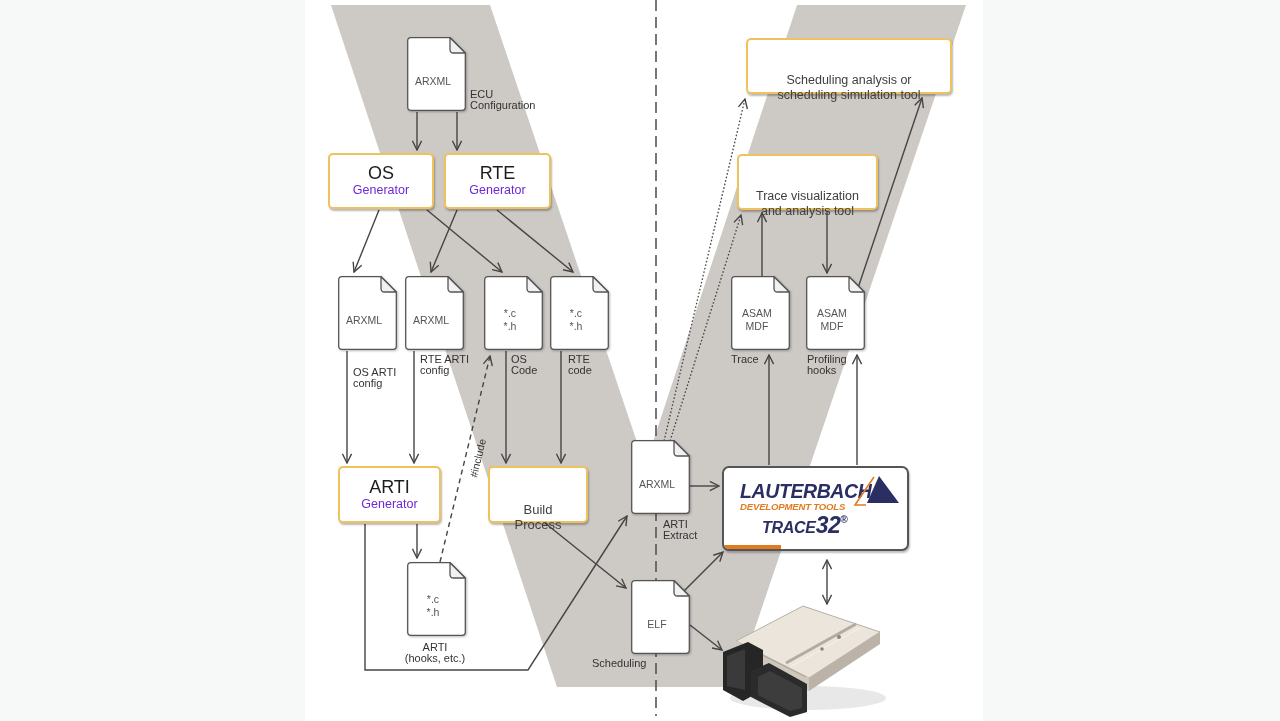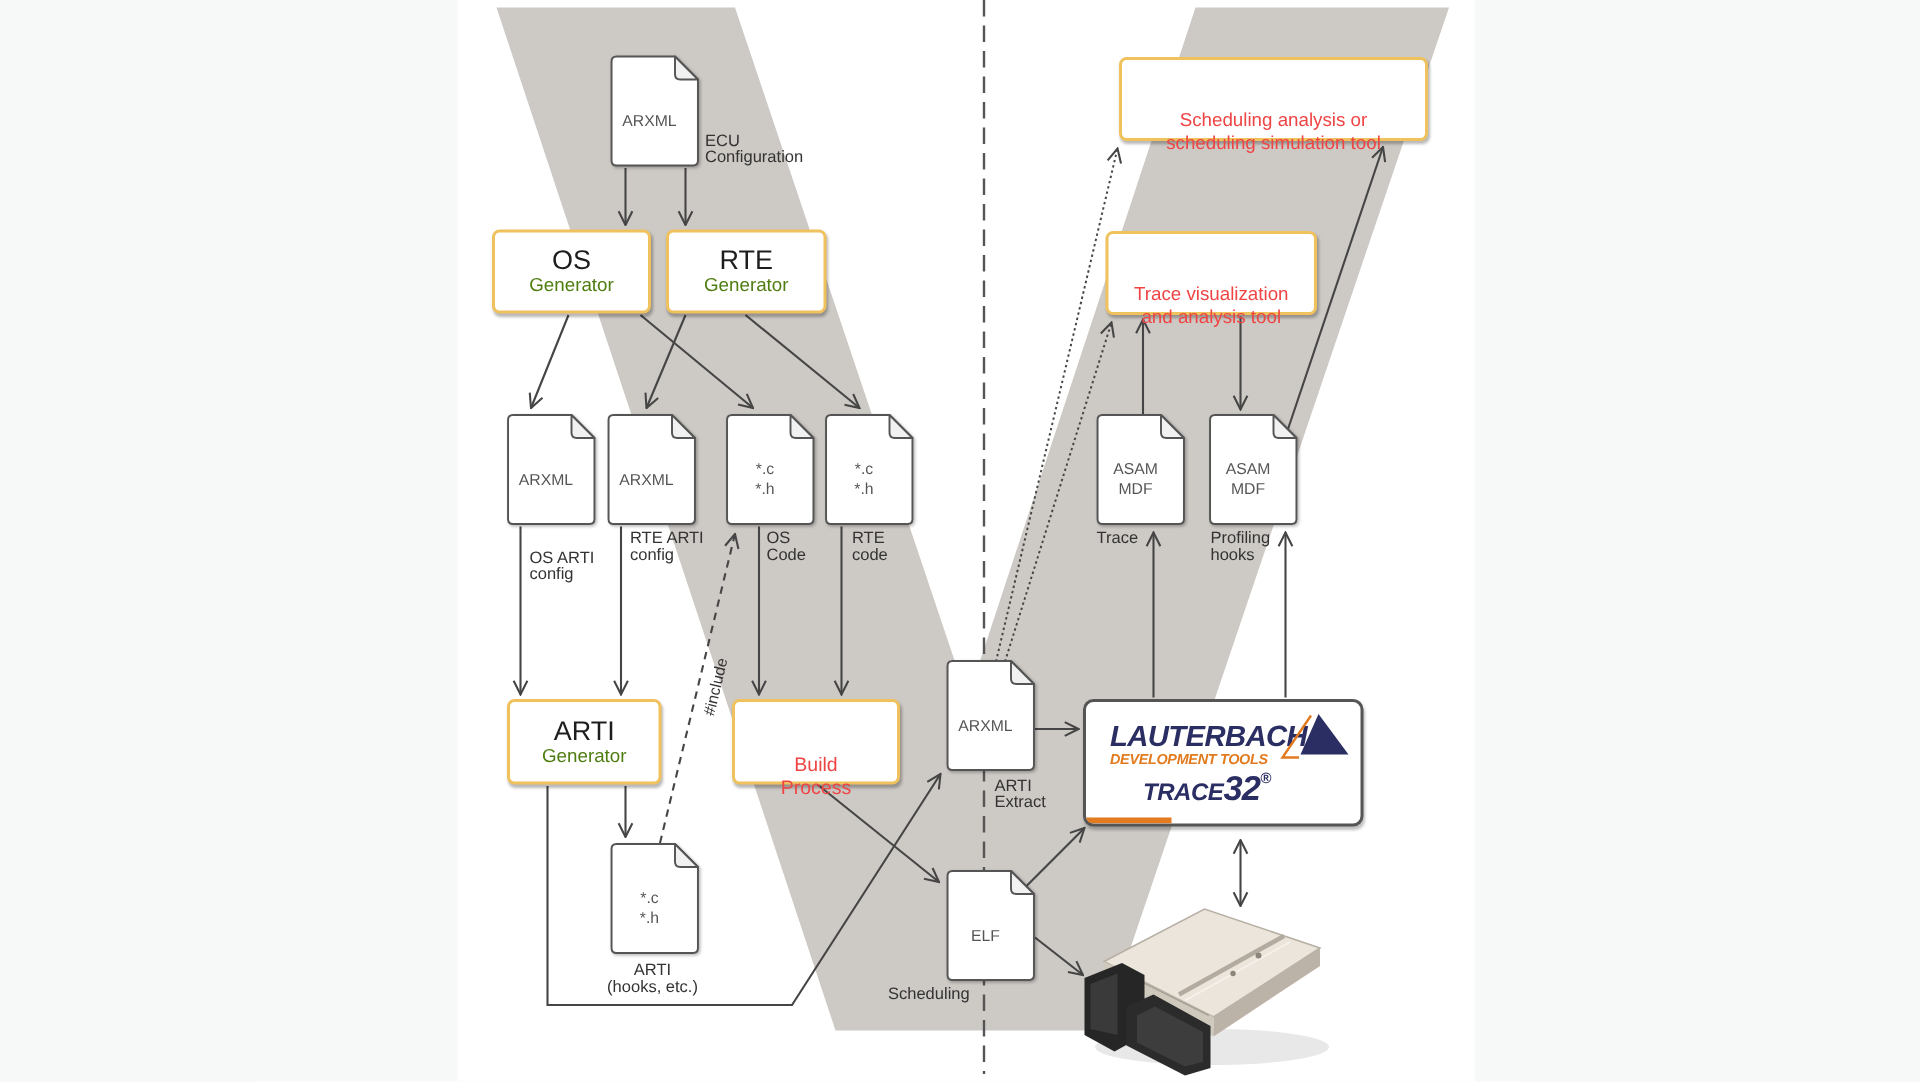--- a/index.html
+++ b/index.html
@@ -17,22 +17,22 @@
   #layer{position:absolute;left:0;top:0;width:1280px;height:721px;}
   .doc{position:absolute;width:59px;height:59px;}
   .doc svg{position:absolute;left:0;top:0;width:59px;height:74px;overflow:visible;
            filter:drop-shadow(1px 1px 1px rgba(0,0,0,0.28));}
   .doc .content{position:absolute;left:0;top:22px;width:52px;height:44px;display:flex;align-items:center;
            justify-content:center;text-align:center;font-size:10.5px;line-height:13px;color:#555;white-space:pre-line;}
   .caption{position:absolute;font-size:11px;line-height:11px;color:#333;white-space:pre-line;}
   .tool{position:absolute;background:#fff;border:2px solid var(--accent);border-radius:5px;box-sizing:border-box;
         box-shadow:1px 2px 2px rgba(0,0,0,0.28);display:flex;flex-direction:column;align-items:center;justify-content:center;text-align:center;}
   .tool .big{font-size:18px;line-height:19px;color:#1d1d1d;}
-  .tool .sub{font-size:12.5px;line-height:15px;color:#4d7c0f;}
-  .tool .lbl{font-size:12.5px;line-height:15px;color:#ef4444;white-space:pre-line;margin-top:44px;}
+  .tool .sub{font-size:12.5px;line-height:15px;color:#6d28d9;}
+  .tool .lbl{font-size:12.5px;line-height:15px;color:#404040;white-space:pre-line;margin-top:44px;}
   .include-label{position:absolute;left:458px;top:452px;font-size:10.5px;color:#333;
                  transform:rotate(-76.5deg);transform-origin:center;white-space:nowrap;}
   #t32{position:absolute;left:722px;top:466px;width:187px;height:85px;box-sizing:border-box;background:#fff;
        border:2px solid #555;border-radius:7px;box-shadow:1px 2px 2px rgba(0,0,0,0.25);overflow:hidden;}
   #t32 .brand{position:absolute;left:16px;top:12px;font-size:19.5px;font-weight:bold;font-style:italic;color:var(--navy);letter-spacing:-0.4px;}
   #t32 .tagline{position:absolute;left:16px;top:33px;font-size:9.6px;font-weight:bold;font-style:italic;color:var(--orange);letter-spacing:-0.2px;text-align:right;}
   #t32 .product{position:absolute;left:38px;top:44px;font-style:italic;font-weight:bold;color:var(--navy);white-space:nowrap;}
   #t32 .product .p1{font-size:16px;letter-spacing:-0.3px;}
   #t32 .product .p2{font-size:23px;letter-spacing:-0.5px;}
   #t32 .product .p3{font-size:10px;vertical-align:top;position:relative;top:2px;}
@@ -205,21 +205,21 @@
   <div class="sub">Generator</div>
 </div>
 <div class="tool" style="left:444px;top:153px;width:107px;height:56px;">
   <div class="big">RTE</div>
   <div class="sub">Generator</div>
 </div>
 <div class="tool" style="left:338px;top:466px;width:103px;height:57px;">
   <div class="big">ARTI</div>
   <div class="sub">Generator</div>
 </div>
-<div class="tool" style="left:488px;top:466px;width:112px;height:57px;">
+<div class="tool" style="left:488px;top:466px;width:100px;height:57px;">
   <div class="lbl" style="font-size:13px;">Build
 Process</div>
 </div>
 <div class="tool" style="left:737px;top:154px;width:141px;height:56px;justify-content:center;">
   <div class="lbl">Trace visualization
 and analysis tool</div>
 </div>
 <div class="tool" style="left:746px;top:38px;width:206px;height:56px;">
   <div class="lbl">Scheduling analysis or
 scheduling simulation tool</div>

